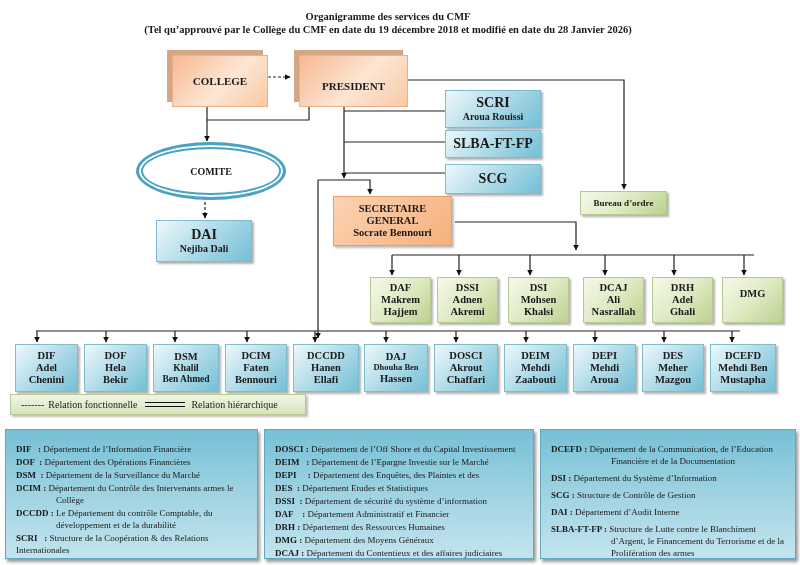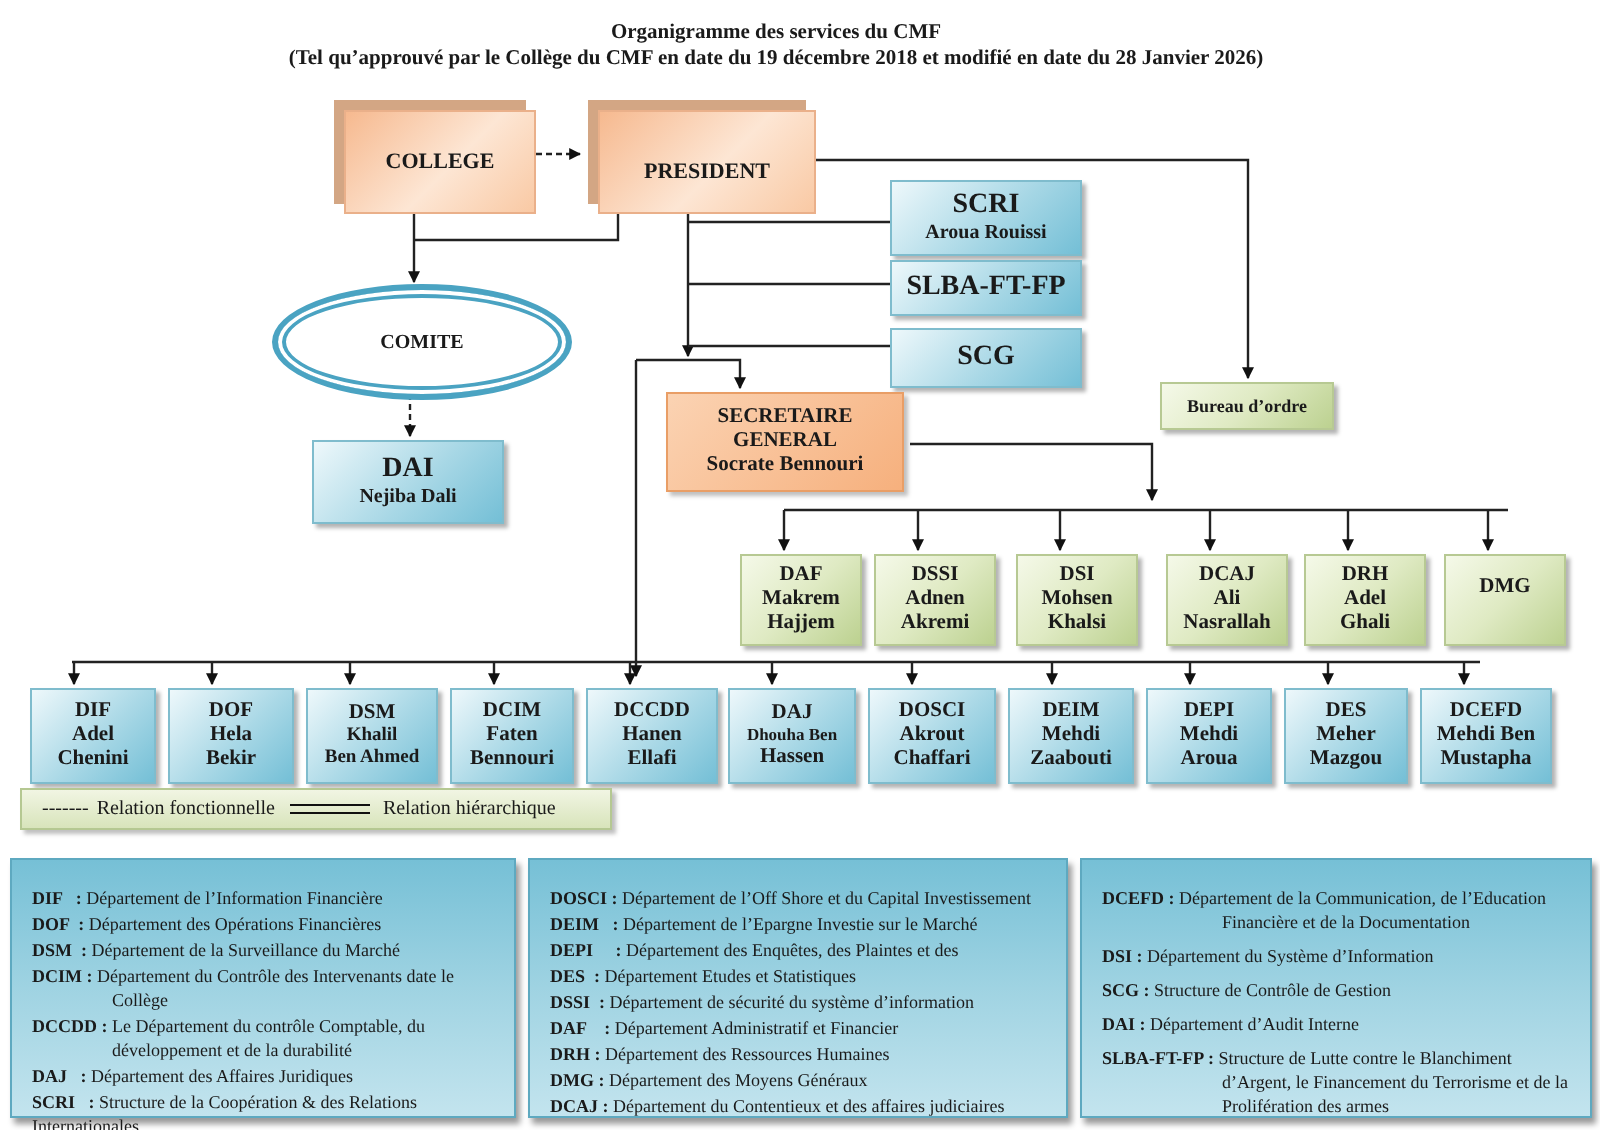--- a/index.html
+++ b/index.html
@@ -225,23 +225,22 @@
   <span style="margin-left:10px;">-------</span>
   <span style="margin-left:4px;">Relation fonctionnelle</span>
   <span style="display:inline-block;width:40px;height:3px;border-top:1px solid #111;border-bottom:1px solid #111;margin:0 6px 0 8px;"></span>
   <span>Relation hiérarchique</span>
 </div>
 
 <div class="gloss" style="left:5px;top:429px;width:253px;height:130px;" id="gl1">
     <div class="row"><span class="code">DIF</span><span style="white-space: pre; font-weight: bold;">   : </span><span>Département de l’Information Financière</span></div>
     <div class="row"><span class="code">DOF</span><span style="white-space: pre; font-weight: bold;">  : </span><span>Département des Opérations Financières</span></div>
     <div class="row"><span class="code">DSM</span><span style="white-space: pre; font-weight: bold;">  : </span><span>Département de la Surveillance du Marché</span></div>
-    <div class="row"><span class="code">DCIM</span><span style="white-space: pre; font-weight: bold;"> : </span><span>Département du Contrôle des Intervenants date le</span><div class="indent">Collège</div></div>
+    <div class="row"><span class="code">DCIM</span><span style="white-space: pre; font-weight: bold;"> : </span><span>Département du Contrôle des Intervenants armes le</span><div class="indent">Collège</div></div>
     <div class="row"><span class="code">DCCDD</span><span style="white-space: pre; font-weight: bold;"> : </span><span>Le Département du contrôle Comptable, du</span><div class="indent">développement et de la durabilité</div></div>
-    <div class="row"><span class="code">DAJ</span><span style="white-space: pre; font-weight: bold;">   : </span><span>Département des Affaires Juridiques</span></div>
     <div class="row"><span class="code">SCRI</span><span style="white-space: pre; font-weight: bold;">   : </span><span>Structure de la Coopération &amp; des Relations</span><div class="indent" style="padding-left: 0px;">Internationales</div></div>
   </div>
 <div class="gloss" style="left:264px;top:429px;width:270px;height:130px;" id="gl2">
     <div class="row"><span class="code">DOSCI</span><span style="white-space: pre; font-weight: bold;"> : </span><span>Département de l’Off Shore et du Capital Investissement</span></div>
     <div class="row"><span class="code">DEIM</span><span style="white-space: pre; font-weight: bold;">   : </span><span>Département de l’Epargne Investie sur le Marché</span></div>
     <div class="row"><span class="code">DEPI</span><span style="white-space: pre; font-weight: bold;">     : </span><span>Département des Enquêtes, des Plaintes et des</span></div>
     <div class="row"><span class="code">DES</span><span style="white-space: pre; font-weight: bold;">  : </span><span>Département Etudes et Statistiques</span></div>
     <div class="row"><span class="code">DSSI</span><span style="white-space: pre; font-weight: bold;">  : </span><span>Département de sécurité du système d’information</span></div>
     <div class="row"><span class="code">DAF</span><span style="white-space: pre; font-weight: bold;">    : </span><span>Département Administratif et Financier</span></div>
     <div class="row"><span class="code">DRH</span><span style="white-space: pre; font-weight: bold;"> : </span><span>Département des Ressources Humaines</span></div>

